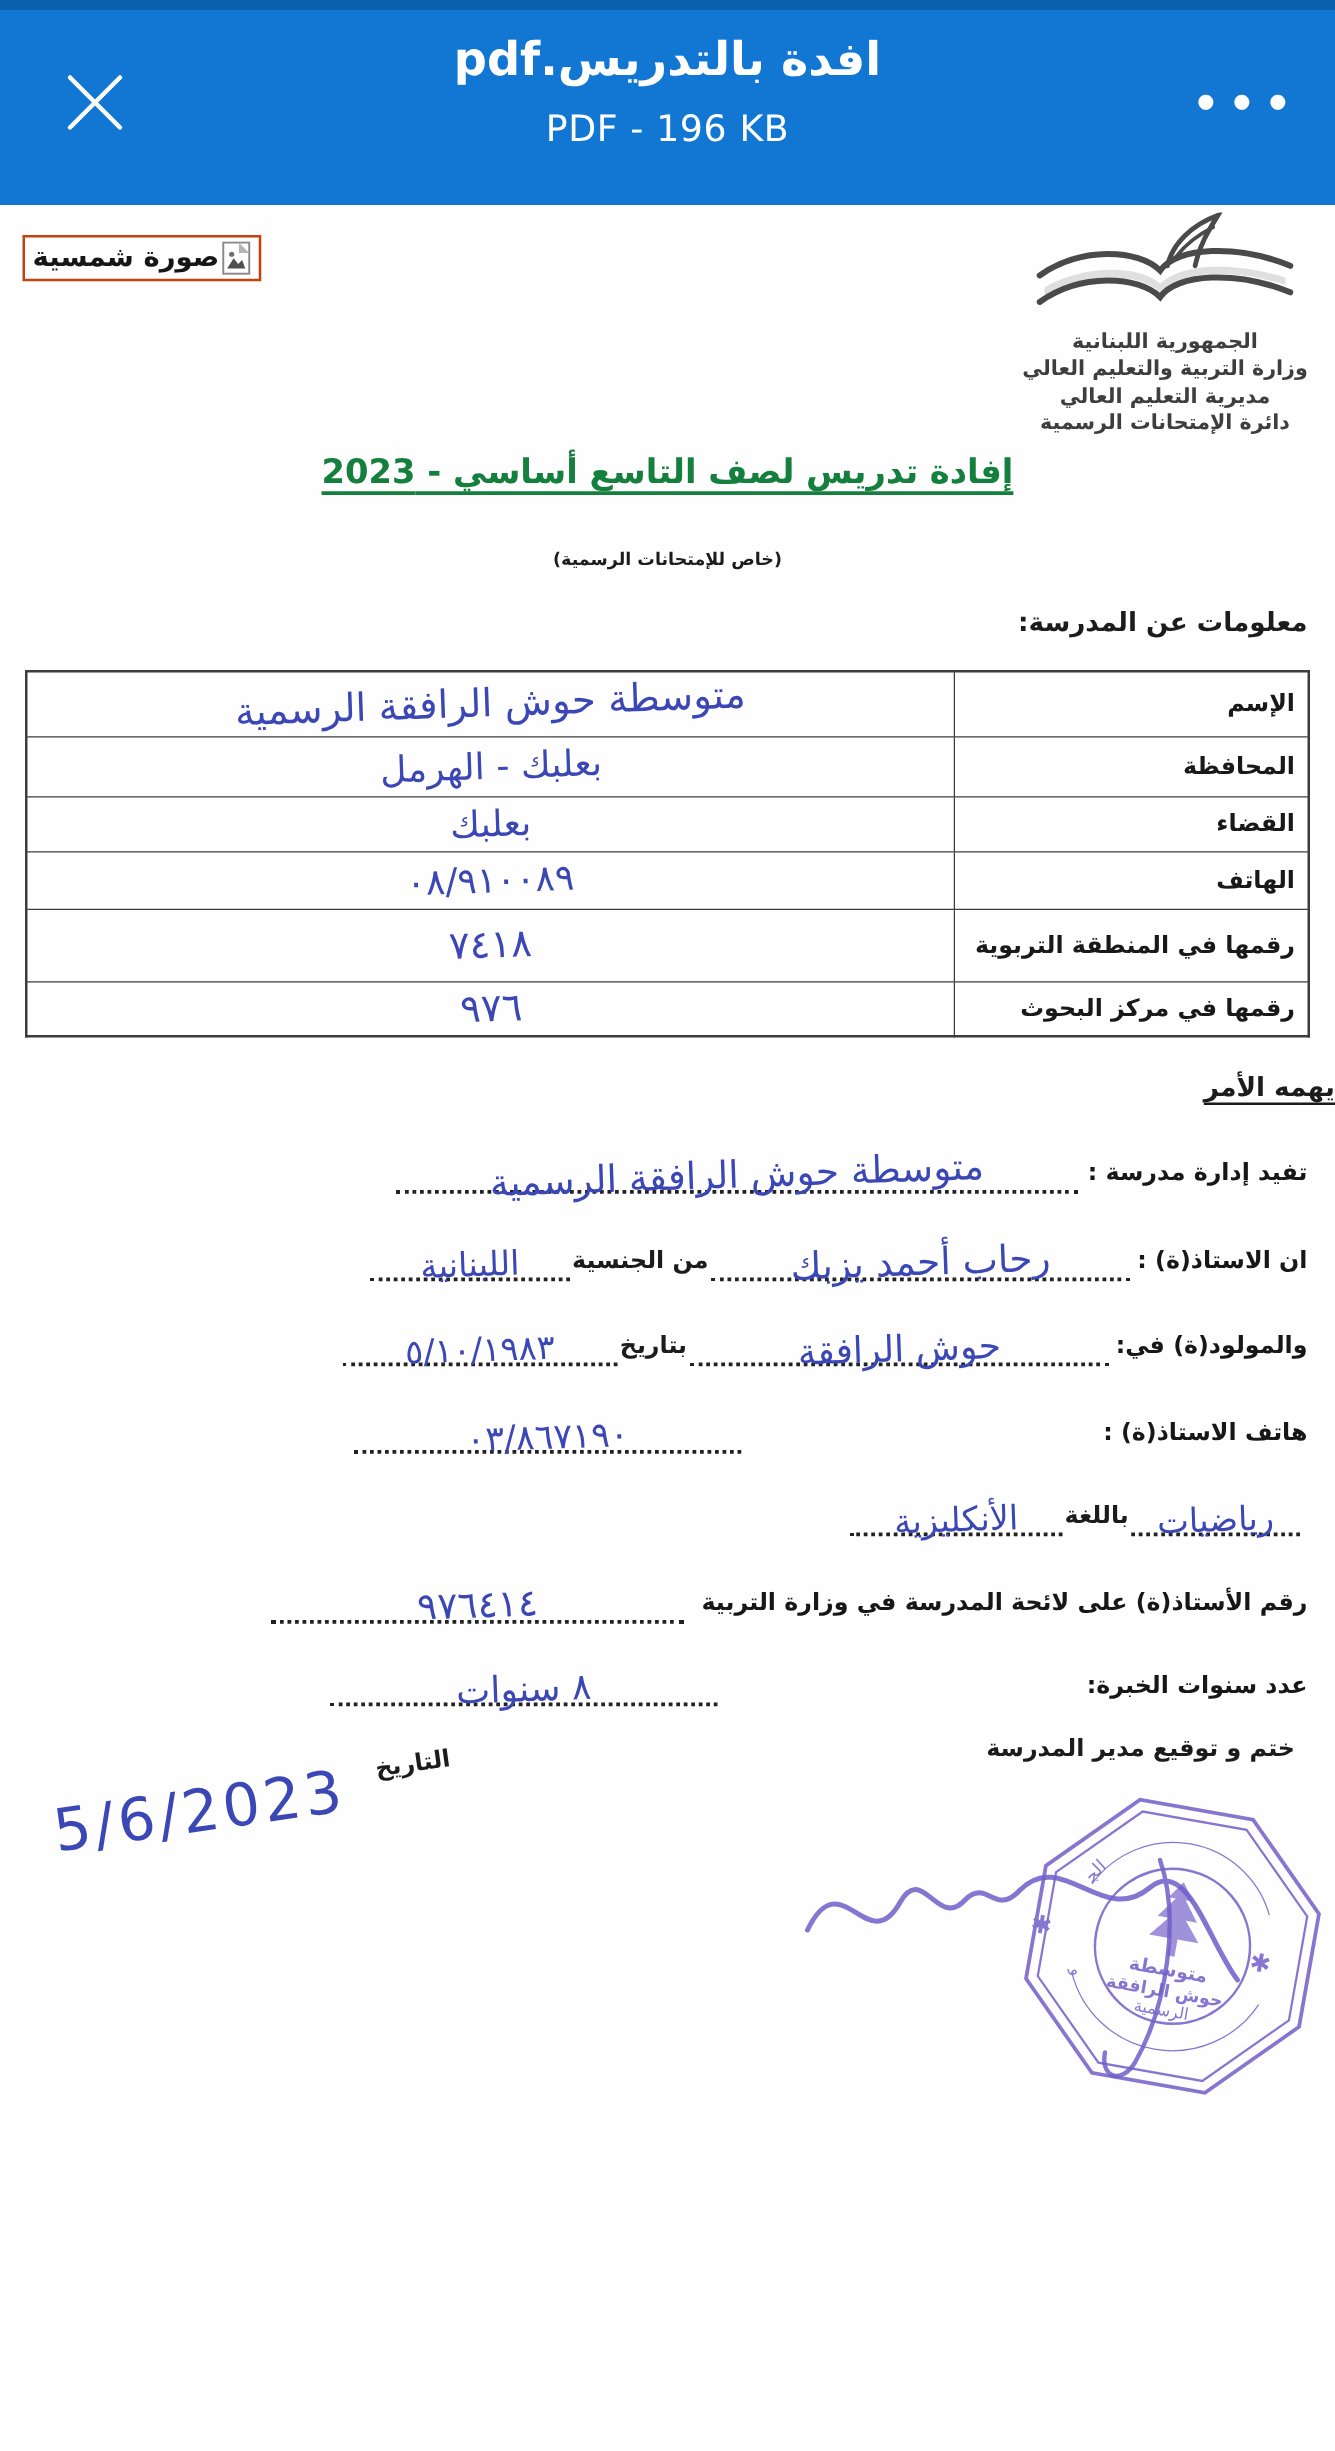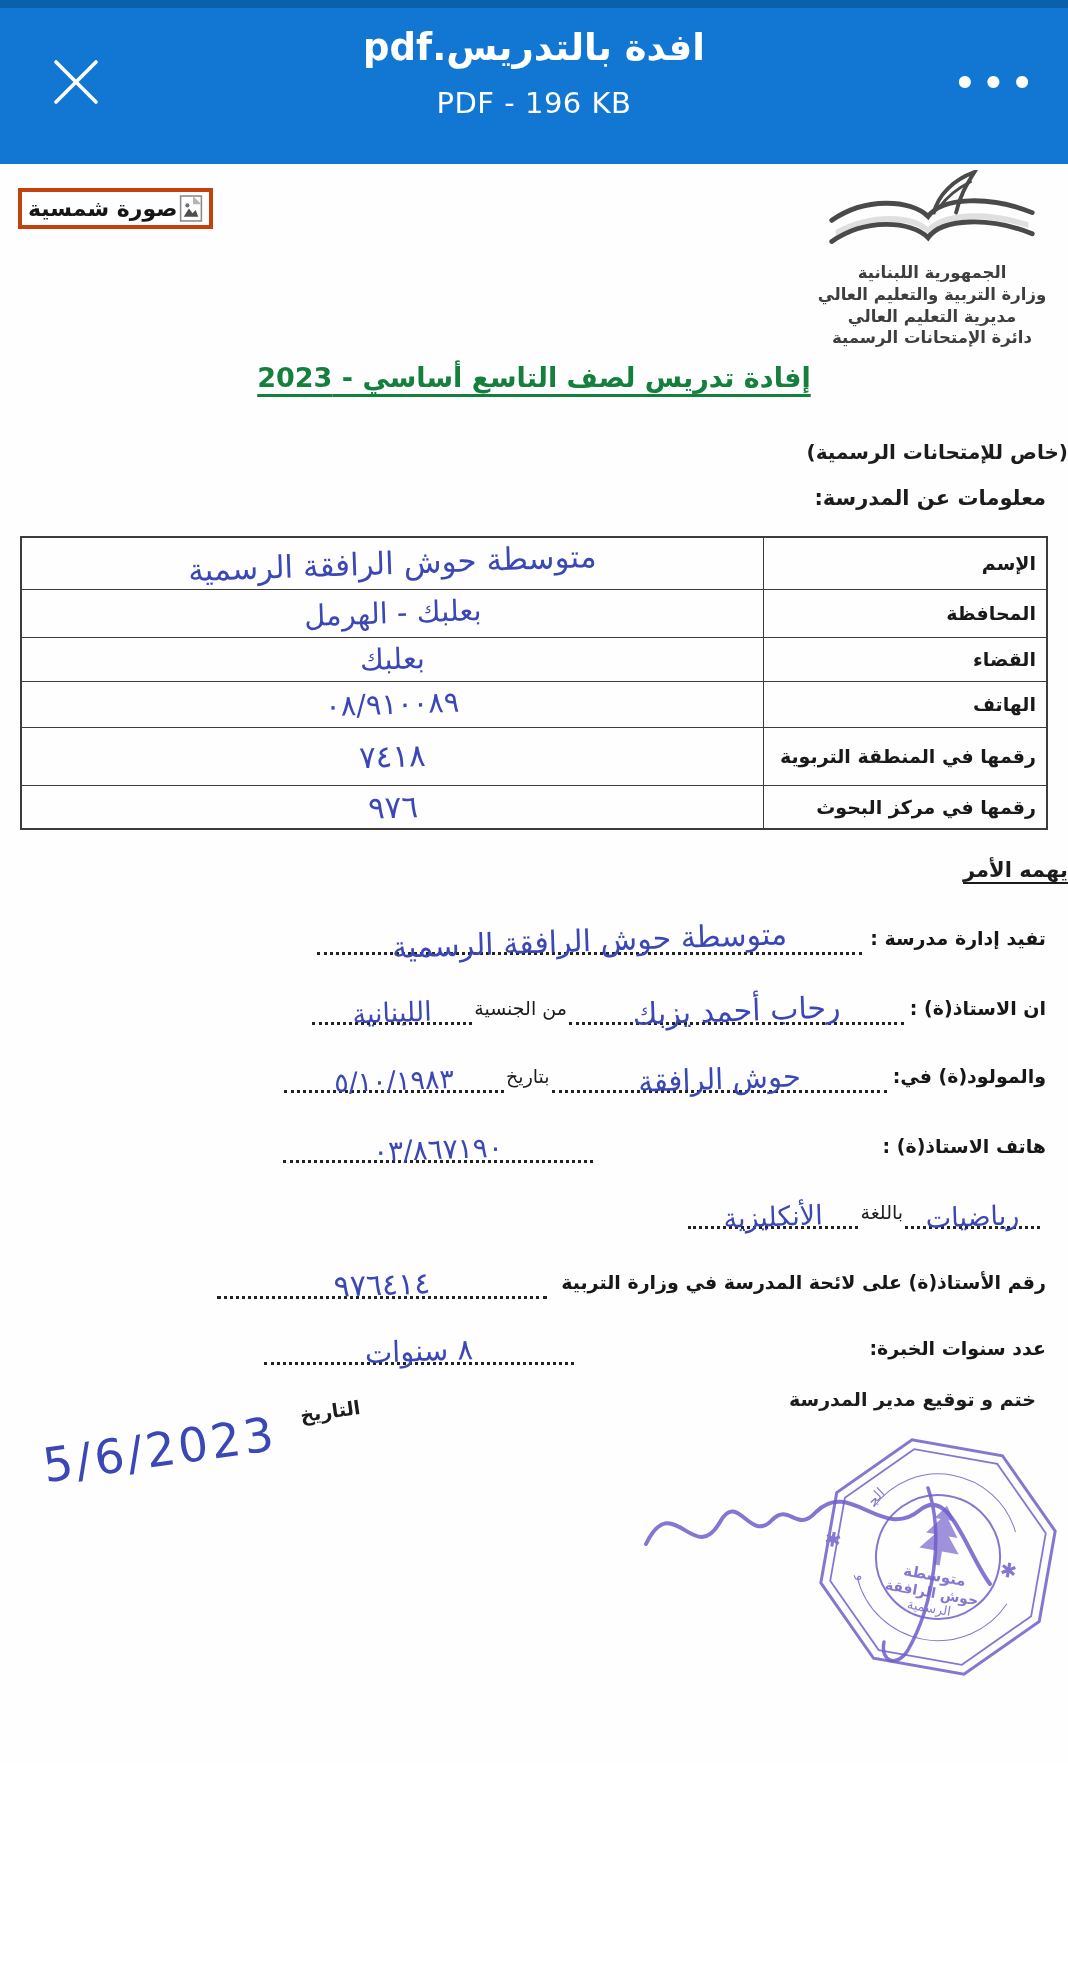--- a/index.html
+++ b/index.html
@@ -13,41 +13,41 @@
   .hdr-center{position:absolute;left:150px;right:150px;top:18px;text-align:center;color:#fff;}
   .hdr-title{font-size:37px;font-weight:700;direction:ltr;unicode-bidi:plaintext;line-height:1.2;}
   .hdr-sub{font-size:29px;font-weight:400;margin-top:16px;letter-spacing:0.5px;}
   .menu-btn{position:absolute;right:26px;top:40px;width:90px;height:70px;display:flex;
             align-items:center;justify-content:center;color:#fff;font-size:34px;
             letter-spacing:7px;cursor:pointer;font-weight:700;}
   
   .doc{position:absolute;top:164px;left:0;width:1068px;height:1600px;background:#fefefe;
        direction:rtl;color:#1c1c1c;}
   .photo-box{position:absolute;left:18px;top:24px;display:inline-flex;align-items:center;gap:2px;
-             border:4px solid #c2410c;padding:3px 6px;font-size:22px;font-weight:700;color:#161616;}
+             border:2px solid #c2410c;padding:3px 6px;font-size:22px;font-weight:700;color:#161616;}
   .logo-block{position:absolute;right:14px;top:6px;width:244px;text-align:center;}
   .logo-block svg{display:block;margin:0 auto;}
   .ministry-line{font-size:16.5px;font-weight:700;color:#3e3e3e;line-height:1.32;white-space:nowrap;}
   .doc-title{position:absolute;top:198px;left:0;width:100%;text-align:center;font-size:27px;
              font-weight:800;color:#15803d;}
   .doc-title span{text-decoration:underline;text-underline-offset:7px;text-decoration-thickness:2.5px;}
-  .doc-sub{position:absolute;top:276px;left:0;width:100%;font-size:20px;font-weight:700;}
+  .doc-sub{position:absolute;top:276px;left:0;width:100%;text-align:center;font-size:14px;font-weight:700;}
   .info-heading{position:absolute;top:322px;right:22px;font-size:21px;font-weight:800;}
   table.school{position:absolute;top:372px;right:20px;width:1028px;border-collapse:collapse;
                border:2.5px solid #3c3c3c;}
   table.school td{border:1.8px solid #3c3c3c;}
   td.t-label{width:262px;font-size:19px;font-weight:800;text-align:right;padding:4px 10px;color:#191919;}
   td.t-value{text-align:center;}
   .hand{color:#3c47b6;transform:rotate(-2deg);display:inline-block;white-space:nowrap;}
   .t-value .hand{font-size:29px;}
   .to-whom{position:absolute;top:694px;left:0;width:100%;text-align:right;font-size:21px;font-weight:800;padding-left:48px;}
   .to-whom span{text-decoration:underline;text-underline-offset:5px;}
   .frow{position:absolute;right:22px;left:22px;display:flex;direction:rtl;align-items:flex-end;}
   .flabel{font-size:19px;font-weight:800;white-space:nowrap;padding-bottom:6px;color:#171717;}
-  .fmid{font-size:19px;font-weight:400;white-space:nowrap;padding-bottom:6px;margin:0 2px;}
+  .fmid{font-size:19px;font-weight:700;white-space:nowrap;padding-bottom:6px;margin:0 2px;}
   .dotline{position:relative;border-bottom:3px dotted #222;height:40px;}
   .dotline .hand{position:absolute;bottom:-6px;left:0;right:0;text-align:center;font-size:29px;}
   .stamp-label{position:absolute;top:1224px;right:32px;font-size:19px;font-weight:800;}
   .stamp-area{position:absolute;top:1228px;right:0;width:450px;height:330px;}
   .date-label{position:absolute;left:300px;top:1236px;font-size:19px;font-weight:800;
               transform:rotate(-8deg);}
   .date-hand{position:absolute;left:42px;top:1258px;font-size:47px;color:#3c47b6;
              transform:rotate(-8deg);letter-spacing:3px;direction:ltr;}
 </style>
 </head>

